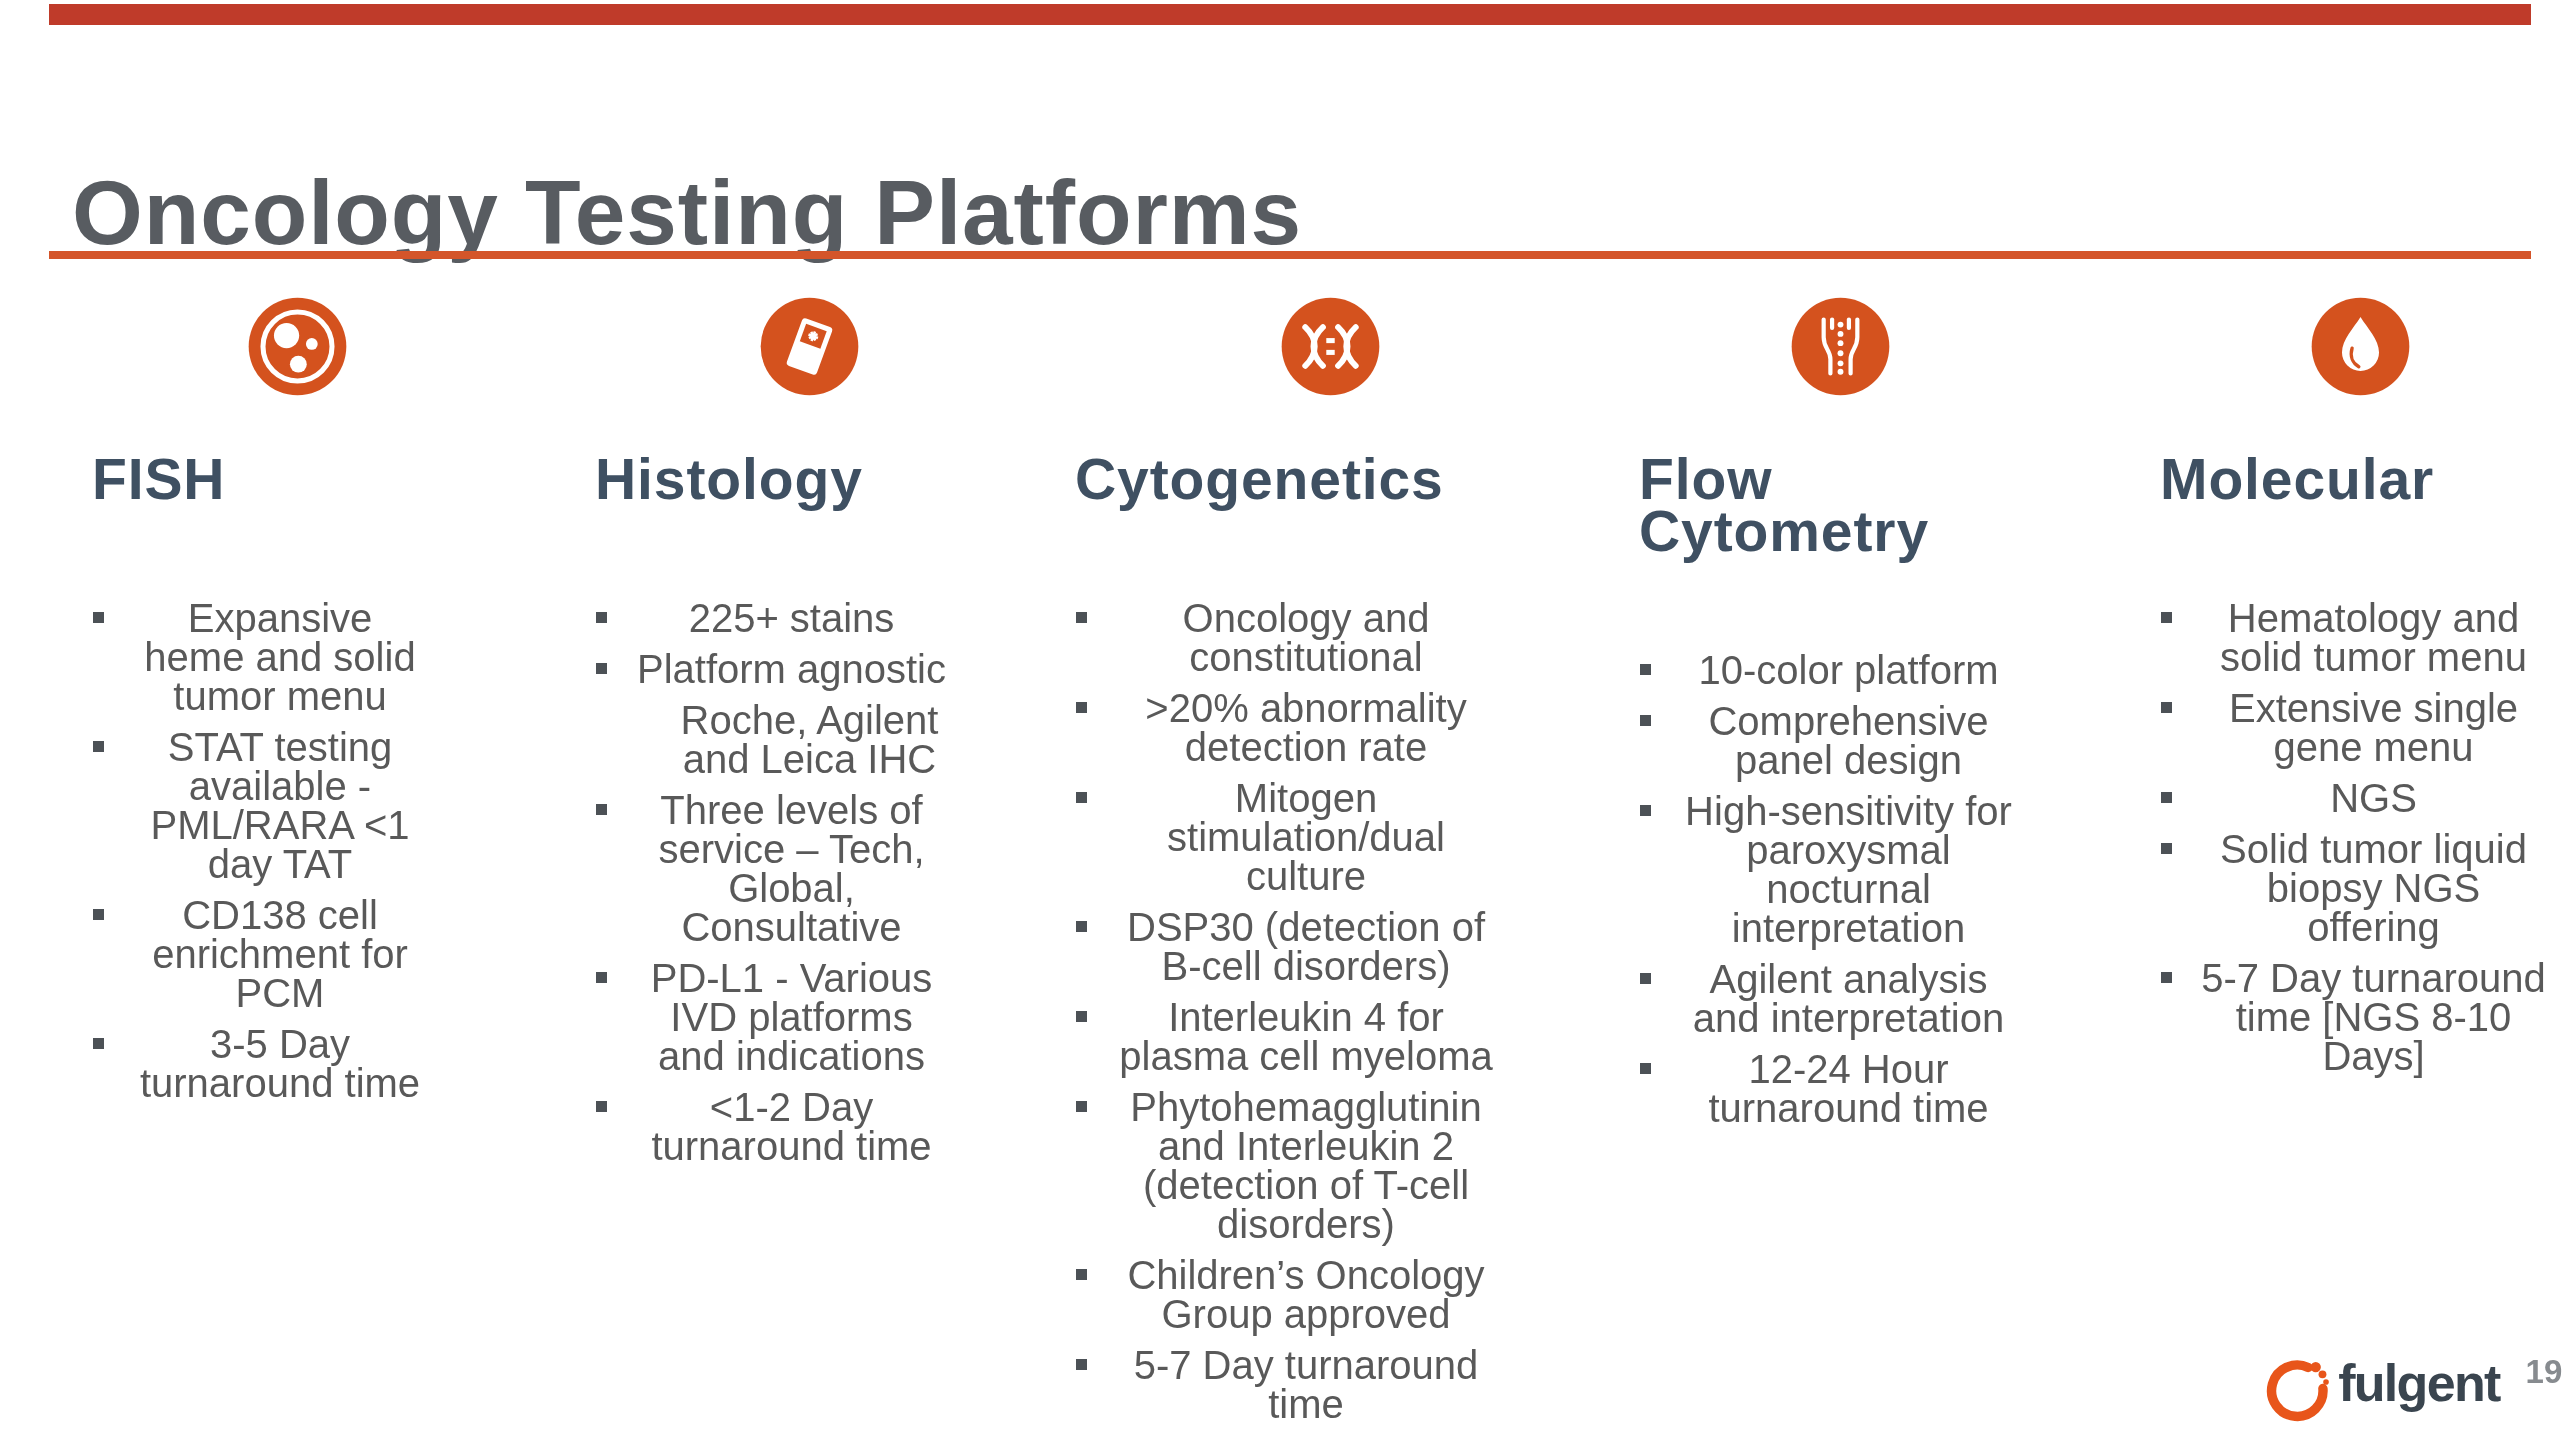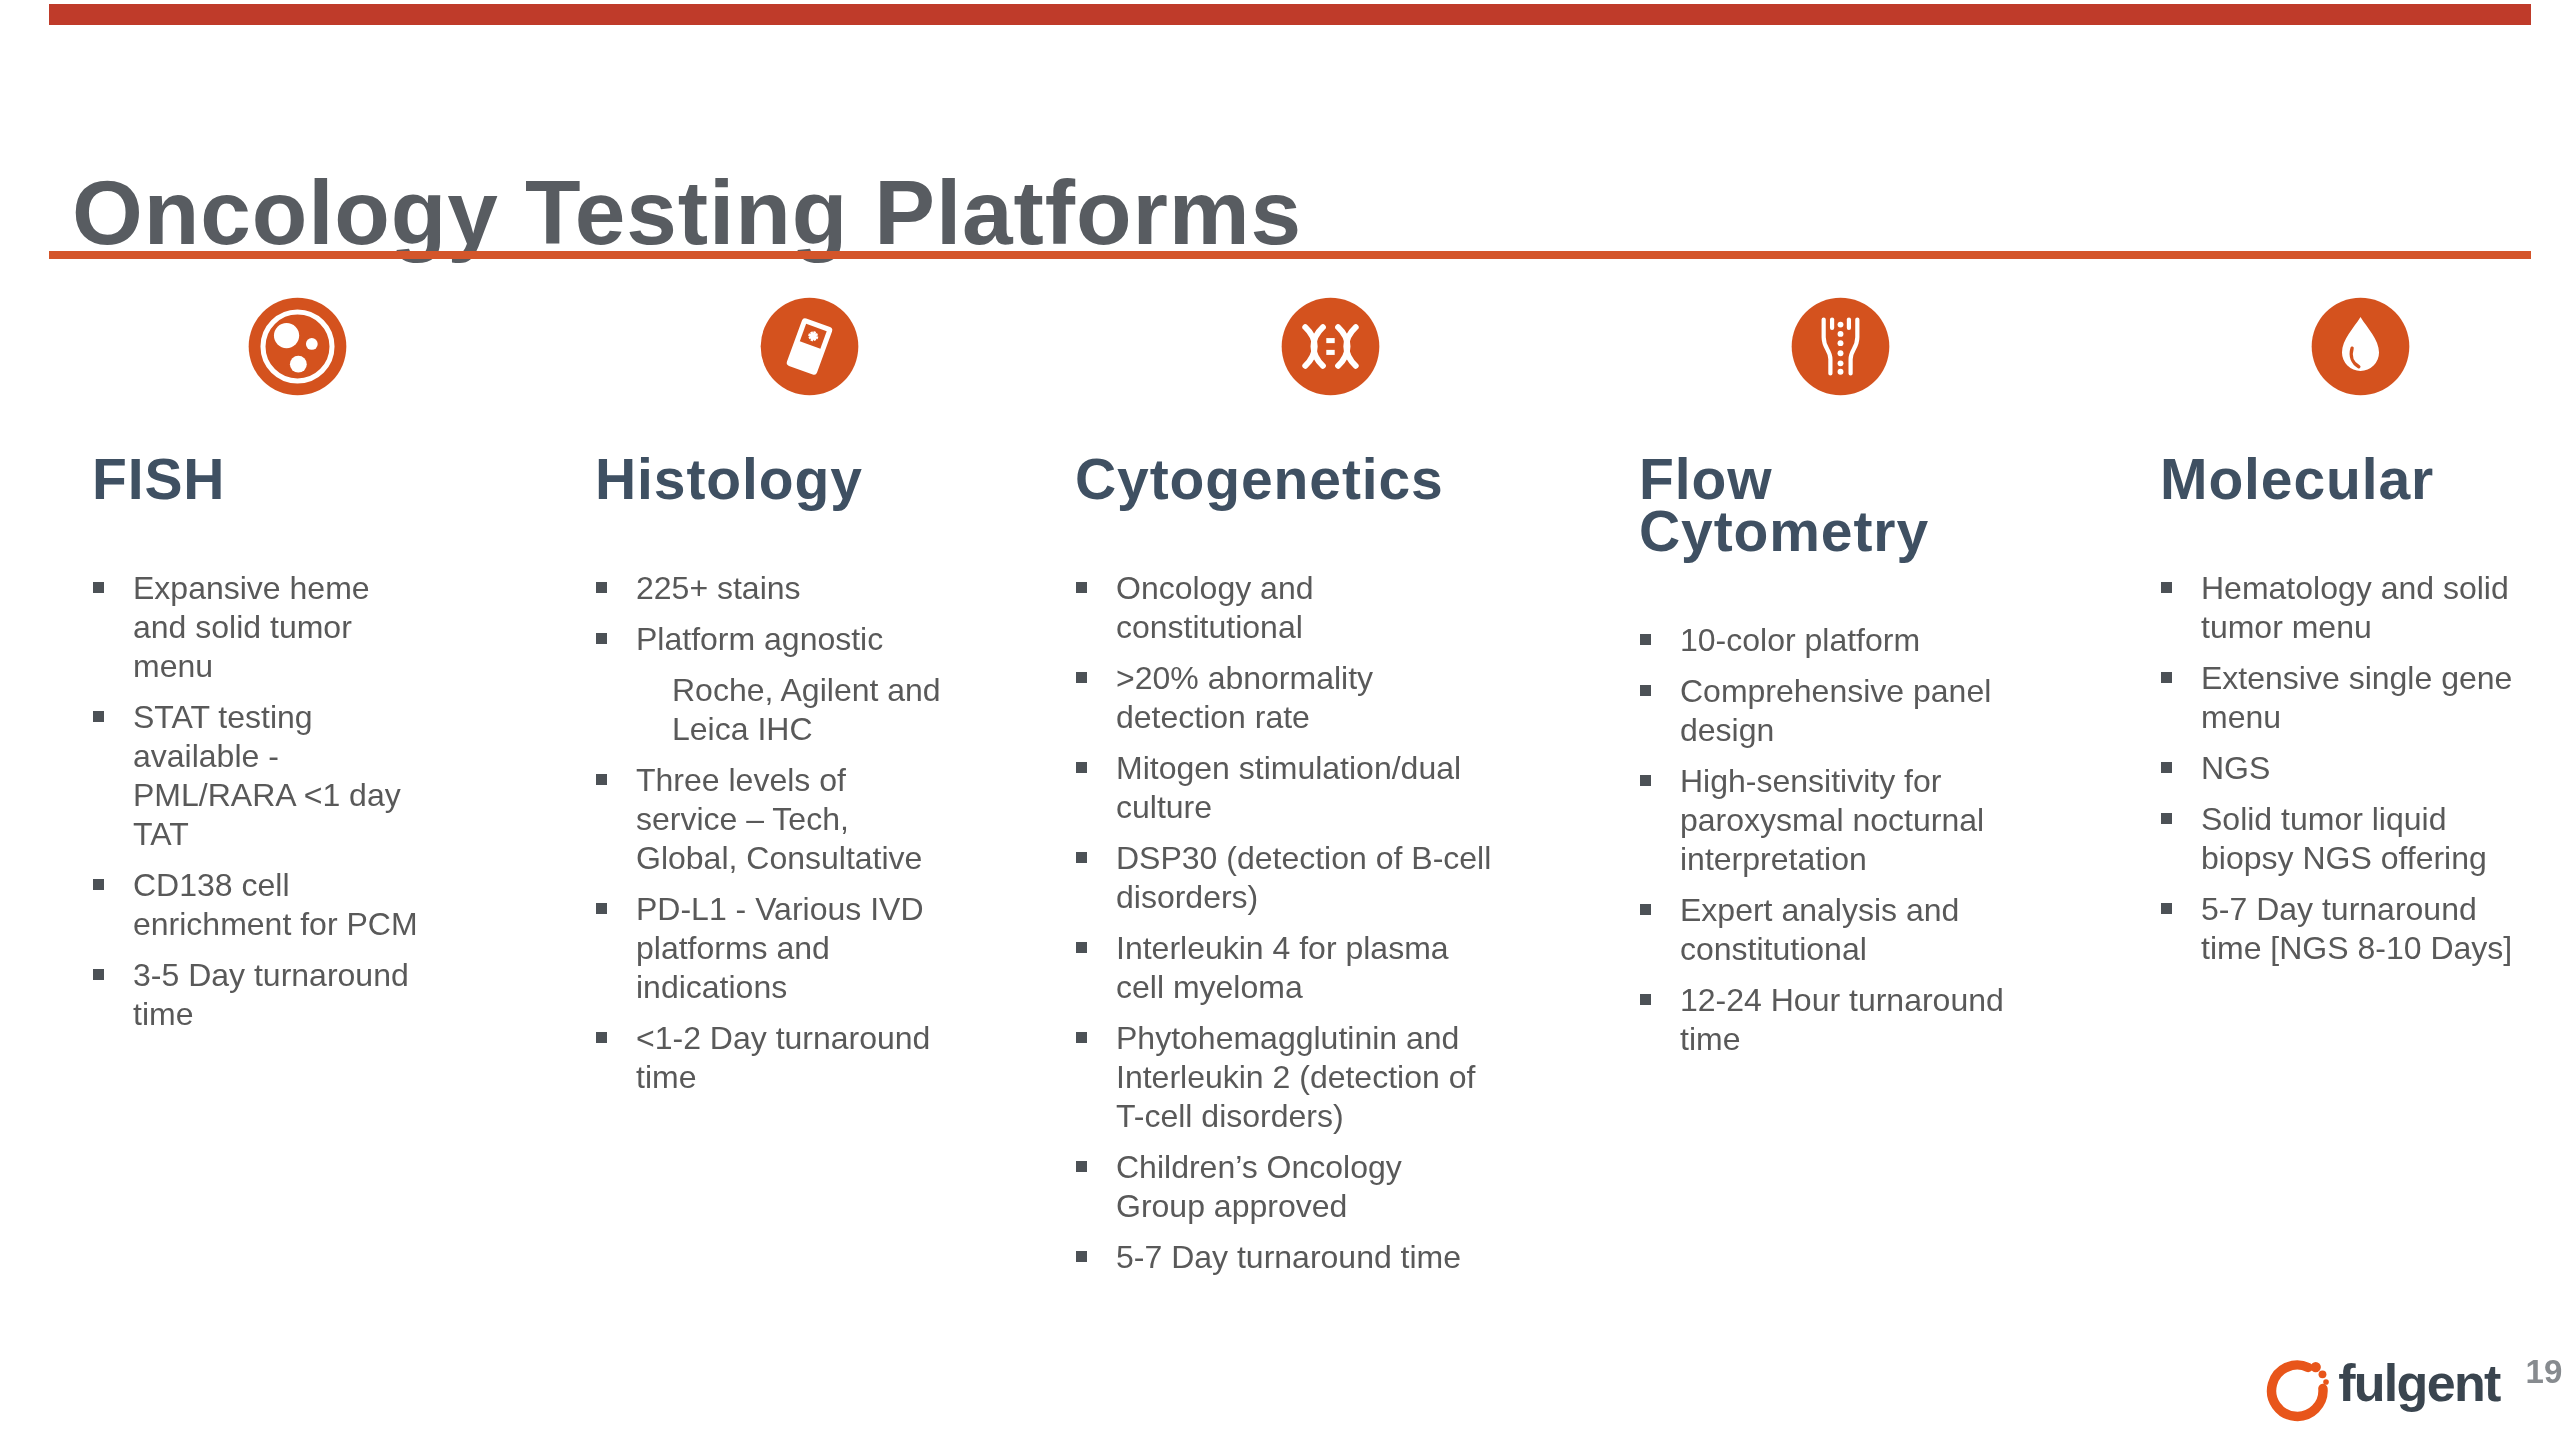--- a/index.html
+++ b/index.html
@@ -15,22 +15,22 @@
   .divider{position:absolute;left:49px;top:251px;width:2482px;height:7.7px;background:#d4552a}
 
   .col{position:absolute;top:296px}
   .col .icon-wrap{width:101px;height:101px;margin:0 auto}
   .col .icon-wrap svg{width:101px;height:101px;display:block}
   .col h2{
     margin:56px 0 0;font-size:57px;line-height:52px;
     color:#3f5062;font-weight:bold;letter-spacing:0.9px;
   }
   .col ul{
-    list-style:none;margin:64px 0 0;padding:0;
-    font-size:32px;line-height:39px;color:#595959;
+    list-style:none;margin:94px 0 0;padding:0;
+    font-size:40px;line-height:39px;color:#595959;text-align:center;
   }
   .col li{position:relative;padding-left:41px;margin-bottom:12px}
   .col li .sq{position:absolute;left:0.9px;top:13px;width:11px;height:11px;background:#4c5156}
   .col li.sub{padding-left:77px}
 
   #c1{left:92px;width:410px}  #c1 ul{width:335px}
   #c2{left:595px;width:429px}  #c2 ul{width:352px}
   #c3{left:1075px;width:510px} #c3 ul{width:421px}
   #c4{left:1639px;width:402px} #c4 ul{width:378px}
   #c5{left:2160px;width:400px} #c5 ul{width:386px}
@@ -131,21 +131,21 @@
       <circle cx="60" cy="80" r="3.5"></circle>
             <circle cx="60" cy="90" r="3.5"></circle>
     </g>
   </svg>
       </div>
     <h2>Flow Cytometry</h2>
     <ul>
         <li class="bullet"><span class="sq"></span><span class="txt">10-color platform</span></li>
         <li class="bullet"><span class="sq"></span><span class="txt">Comprehensive panel design</span></li>
         <li class="bullet"><span class="sq"></span><span class="txt">High-sensitivity for paroxysmal nocturnal interpretation</span></li>
-        <li class="bullet"><span class="sq"></span><span class="txt">Expert analysis and constitutional</span></li>
+        <li class="bullet"><span class="sq"></span><span class="txt">Agilent analysis and interpretation</span></li>
         <li class="bullet"><span class="sq"></span><span class="txt">12-24 Hour turnaround time</span></li>
       </ul>
   </div>
     <div class="col" id="c5">
     <div class="icon-wrap">
         <svg viewBox="0 0 120 120">
     <circle cx="60" cy="60" r="58" fill="#d4521e"></circle>
     <path d="M60 25 C52 38 38 52 38 67 A22 22 0 0 0 82 67 C82 52 68 38 60 25 Z" fill="#ffffff"></path>
     <path d="M50 62 C47 72 51 80 58 84" stroke="#d4521e" stroke-width="4" fill="none" stroke-linecap="round"></path>
   </svg>

